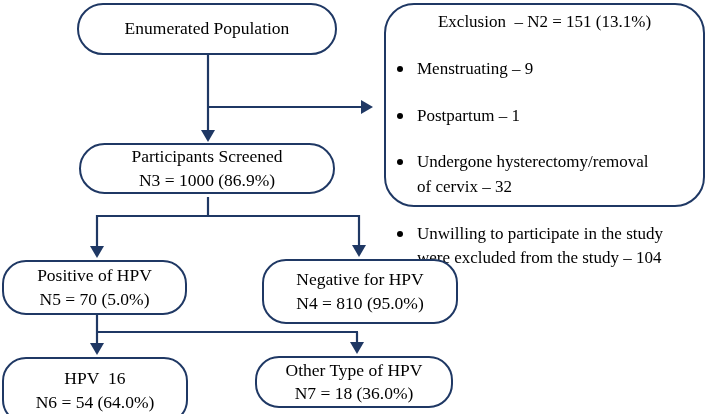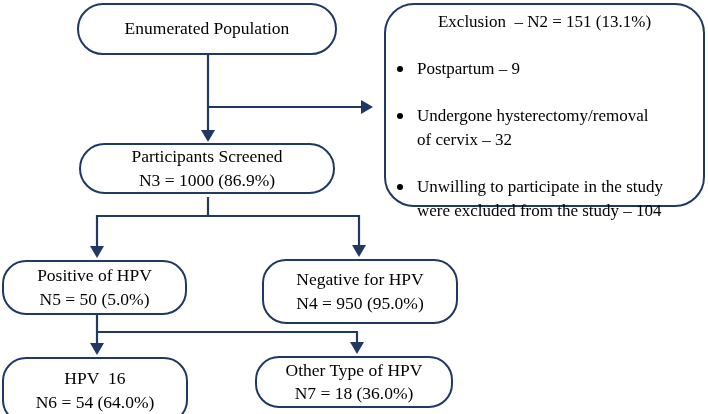--- a/index.html
+++ b/index.html
@@ -107,41 +107,42 @@
     </g>
   </svg>
 
   <div class="node node-enumerated">
     <div>Enumerated Population</div>
   </div>
 
   <div class="node node-exclusion">
     <div class="exclusion-title">Exclusion&nbsp; – N2 = 151 (13.1%)</div>
     <ul class="exclusion-list">
-      <li>Postpartum – 9</li>
+      <li>Menstruating – 9</li>
+      <li>Postpartum – 1</li>
       <li>Undergone hysterectomy/removal
 of cervix – 32</li>
       <li>Unwilling to participate in the study
 were excluded from the study – 104</li>
     </ul>
   </div>
 
   <div class="node node-screened">
     <div>Participants Screened</div>
     <div>N3 = 1000 (86.9%)</div>
   </div>
 
   <div class="node node-positive">
     <div>Positive of HPV</div>
-    <div>N5 = 50 (5.0%)</div>
+    <div>N5 = 70 (5.0%)</div>
   </div>
 
   <div class="node node-negative">
     <div>Negative for HPV</div>
-    <div>N4 = 950 (95.0%)</div>
+    <div>N4 = 810 (95.0%)</div>
   </div>
 
   <div class="node node-hpv16">
     <div>HPV&nbsp; 16</div>
     <div>N6 = 54 (64.0%)</div>
   </div>
 
   <div class="node node-other">
     <div>Other Type of HPV</div>
     <div>N7 = 18 (36.0%)</div>

